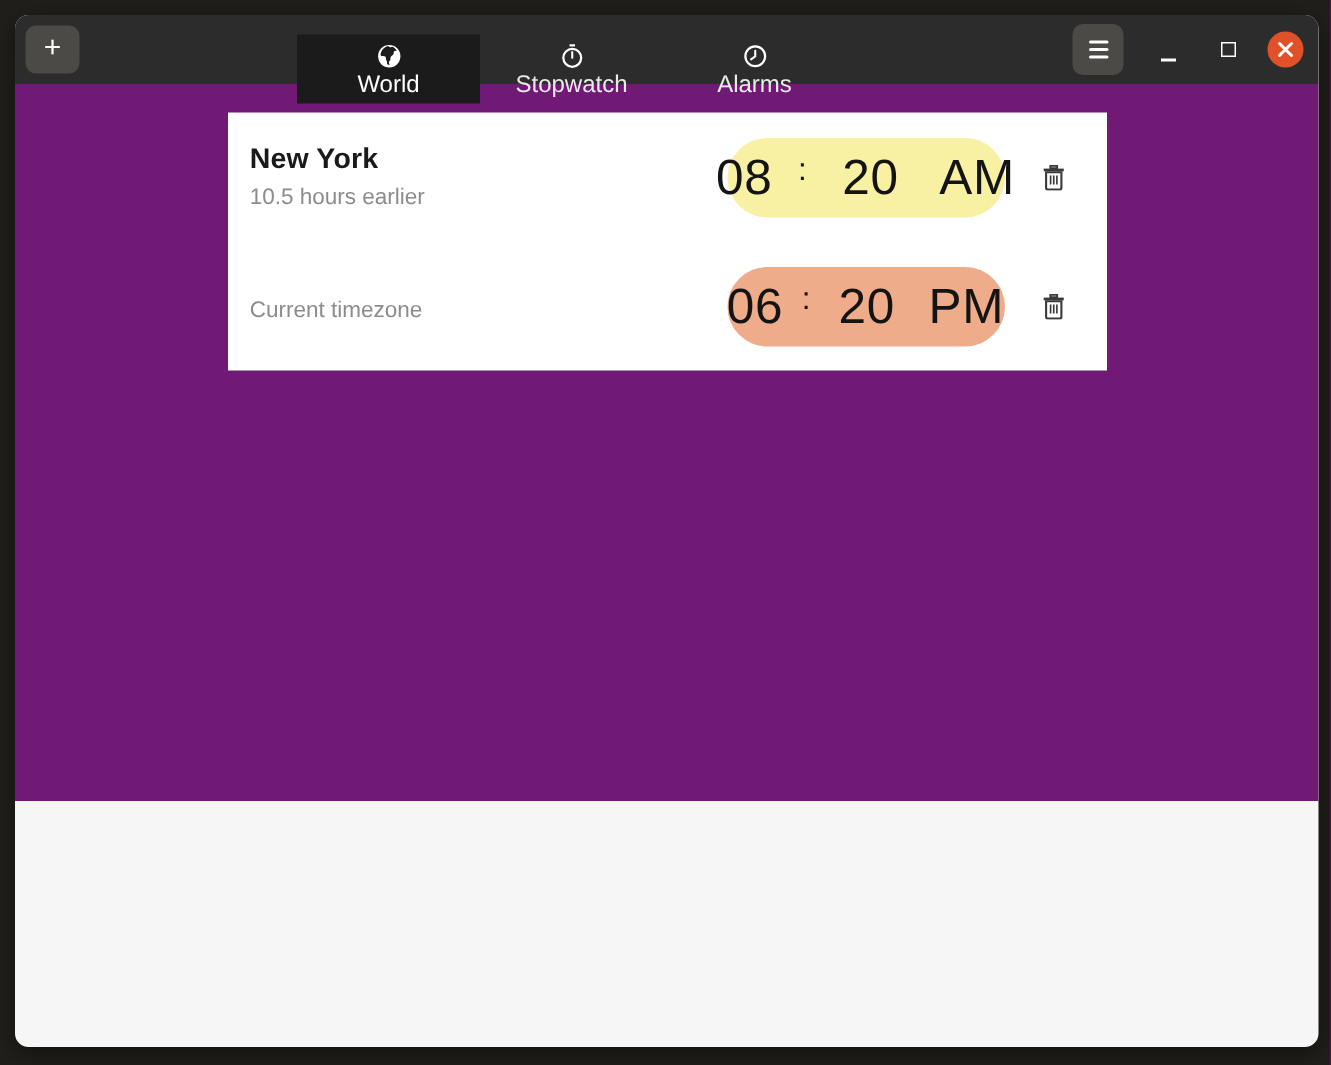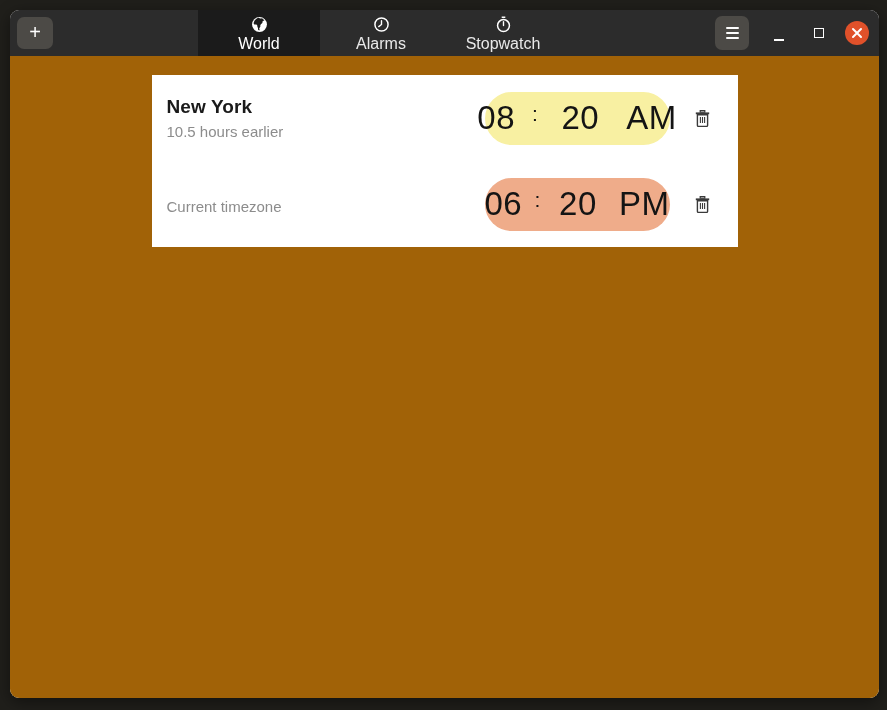--- a/index.html
+++ b/index.html
@@ -35,21 +35,21 @@
     color: #ffffff;
     font-size: 20px;
     font-weight: 300;
     line-height: 1;
     cursor: pointer;
     display: flex; align-items: center; justify-content: center;
     padding-bottom: 2px;
   }
   .tabs {
     position: absolute;
-    left: 188px; top: 0;
+    left: 188px; top: 13px;
     height: 46px;
     display: flex;
   }
   .tab {
     width: 122px; height: 46px;
     display: flex;
     flex-direction: column;
     align-items: center;
     justify-content: center;
     gap: 1px;
@@ -90,22 +90,22 @@
   .ctl.maximize i { display: block; width: 10px; height: 10px; border: 1.5px solid #fdfdfd; }
   .ctl.close {
     margin-left: 14px; margin-right: 10px;
     width: 24px; height: 24px;
     border-radius: 50%;
     display: flex; align-items: center; justify-content: center;
   }
   .ctl.close svg { display: block; }
   
   .content {
-    height: 642px;
-    background: #a16207;
+    height: 478px;
+    background: #701a75;
     overflow: hidden;
   }
   .card {
     width: 586px;
     margin: 19px auto 0 auto;
     background: #ffffff;
   }
   .clock-row {
     height: 86px;
     display: flex;
@@ -169,36 +169,36 @@
             <circle cx="8" cy="8" r="7" fill="#ffffff"></circle>
             <path fill="#1b1b1b" d="M7.2 1.6 C8.5 2.6 9.0 2.4 10.2 2.1 C11.5 2.8 12.3 3.8 12.7 4.6 C11.6 4.4 10.6 4.9 10.8 6.0 C11.0 7.1 9.7 7.3 9.0 8.3 C8.4 9.2 9.2 10.2 8.3 10.8 C7.4 11.4 7.8 12.6 8.3 13.4 C6.9 13.5 6.4 12.9 6.6 11.8 C6.8 10.8 5.7 10.3 5.9 9.2 C6.1 8.2 5.0 7.8 3.9 7.9 C2.9 8.0 2.3 7.3 2.6 6.2 C3.2 4.0 5.0 2.2 7.2 1.6 Z"></path>
           </svg>
         </span>
         <span class="label">World</span>
       </div>
 
       <div class="tab">
         <span class="icon">
           <svg width="17" height="17" viewBox="0 0 16 16" fill="none" stroke="#ffffff">
-            <circle cx="8" cy="8" r="6.2" stroke-width="1.4"></circle>
-            <path d="M8 4.5 V8 L5.4 10" stroke-width="1.3" stroke-linecap="round"></path>
+            <line x1="6.3" y1="1.2" x2="9.7" y2="1.2" stroke-width="1.5"></line>
+            <circle cx="8" cy="9" r="5.6" stroke-width="1.4"></circle>
+            <line x1="8" y1="9" x2="8" y2="5.4" stroke-width="1.3" stroke-linecap="round"></line>
           </svg>
         </span>
-        <span class="label">Alarms</span>
+        <span class="label">Stopwatch</span>
       </div>
 
       <div class="tab">
         <span class="icon">
           <svg width="17" height="17" viewBox="0 0 16 16" fill="none" stroke="#ffffff">
-            <line x1="6.3" y1="1.2" x2="9.7" y2="1.2" stroke-width="1.5"></line>
-            <circle cx="8" cy="9" r="5.6" stroke-width="1.4"></circle>
-            <line x1="8" y1="9" x2="8" y2="5.4" stroke-width="1.3" stroke-linecap="round"></line>
+            <circle cx="8" cy="8" r="6.2" stroke-width="1.4"></circle>
+            <path d="M8 4.5 V8 L5.4 10" stroke-width="1.3" stroke-linecap="round"></path>
           </svg>
         </span>
-        <span class="label">Stopwatch</span>
+        <span class="label">Alarms</span>
       </div>
 
 
     </div>
 
     <div class="controls">
       <button class="menu-btn">
         <span></span>
           <span></span>
           <span></span>

